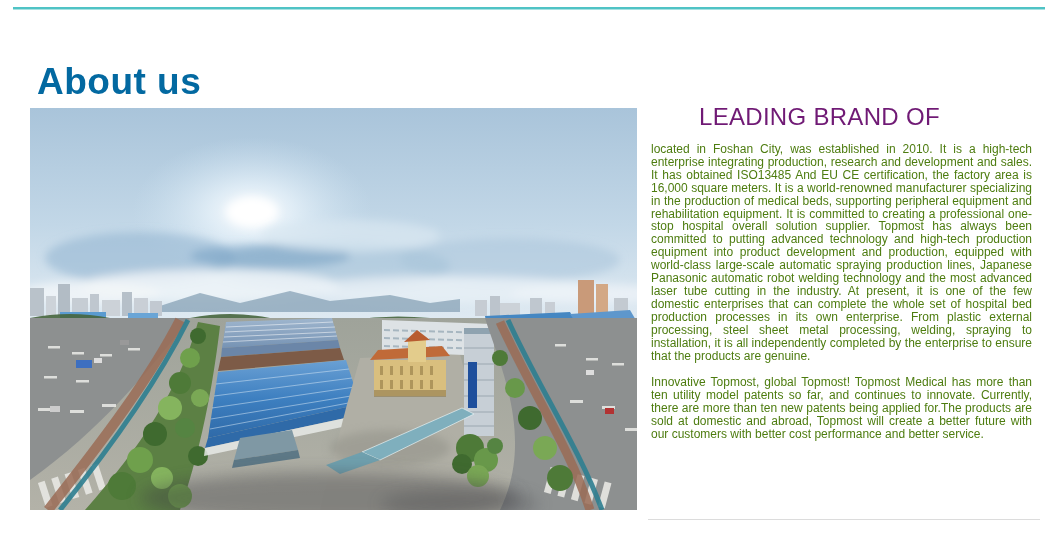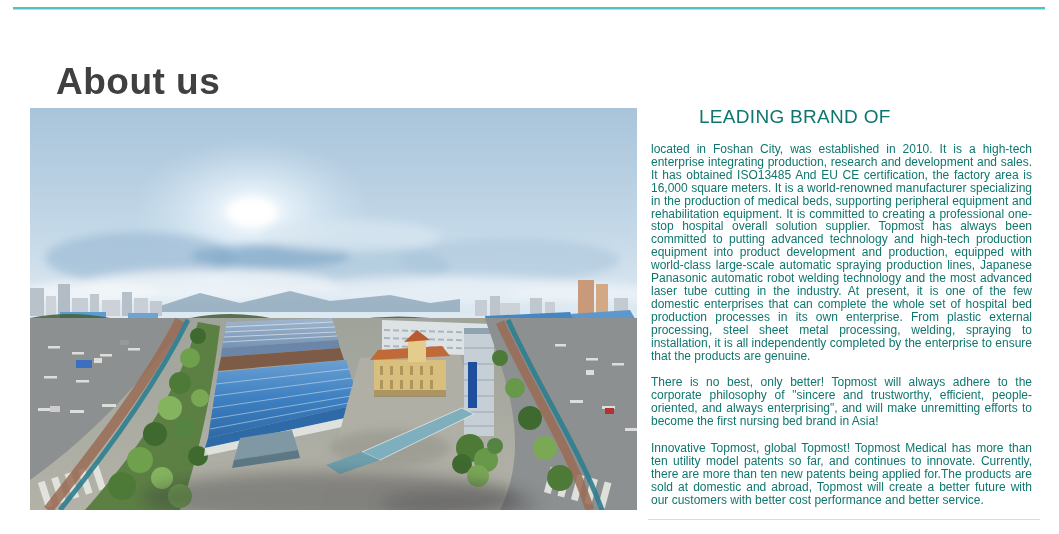--- a/index.html
+++ b/index.html
@@ -5,39 +5,39 @@
   html,body{margin:0;padding:0;}
   body{
     width:1059px;height:534px;position:relative;background:#ffffff;
     font-family:"Liberation Sans", sans-serif;overflow:hidden;
   }
   .top-accent-line{
     position:absolute;left:13px;top:7px;width:1032px;height:2px;
     background:#4fc3c5;border-bottom:1px solid #a8e2e2;
   }
   .page-title{
-    position:absolute;left:56px;top:36px;
-    font-size:37px;font-weight:700;color:#404040;letter-spacing:0.5px;
+    position:absolute;left:37px;top:36px;
+    font-size:37px;font-weight:700;color:#0369a1;letter-spacing:0.5px;
   }
   .panorama{
     position:absolute;left:30px;top:108px;width:607px;height:402px;
     overflow:hidden;background:#b9cfe2;
   }
   .panorama svg{display:block;width:100%;height:100%;}
   .right-col{
     position:absolute;left:651px;top:104px;width:381px;
   }
   .section-heading{
     padding-left:48px;margin:0 0 11px 0;
-    font-size:19px;line-height:25px;font-weight:500;
-    color:#0f766e;letter-spacing:0.3px;
+    font-size:24px;line-height:25px;font-weight:500;
+    color:#701a75;letter-spacing:0.3px;
   }
   .body-copy p{
     margin:14px 0 13px 0;
-    font-size:12px;line-height:12.9px;color:#0f766e;
+    font-size:12px;line-height:12.9px;color:#4d7c0f;
     text-align:justify;
   }
   .body-copy p:last-child{margin-bottom:0;}
   .bottom-hairline{
     position:absolute;left:648px;top:519px;width:392px;height:1px;
     background:#dcdcdc;
   }
 </style>
 </head>
 <body>
@@ -271,18 +271,17 @@
     <ellipse cx="430" cy="396" rx="80" ry="14" fill="#3c3c42" opacity="0.28" filter="url(#blur8)"></ellipse>
   </svg>
 </div>
 
 <div class="right-col">
   <h2 class="section-heading">
     <span>LEADING BRAND OF</span><br>
   </h2>
   <div class="body-copy">
     <p>located in Foshan City, was established in 2010.  It is a high-tech enterprise integrating production, research and development and sales. It has obtained ISO13485 And EU CE certification, the  factory area is 16,000 square meters. It is a world-renowned manufacturer specializing in the production of medical beds, supporting peripheral equipment and rehabilitation equipment. It is committed to creating a professional one-stop hospital overall solution supplier. Topmost has always been committed to putting advanced technology and high-tech production equipment into product development and production, equipped with world-class large-scale automatic spraying production lines, Japanese Panasonic automatic robot welding technology and the most advanced laser tube cutting in the industry. At present, it is one of the few domestic enterprises that can complete the whole set of hospital bed production processes in its own enterprise. From plastic external processing, steel sheet metal processing, welding, spraying to installation, it is all independently completed by the enterprise to ensure that the products are genuine.</p>
-    <p>There is no best, only better! Topmost will always adhere to the corporate philosophy of "sincere and trustworthy, efficient, people-oriented, and always enterprising", and will make unremitting efforts to become the first nursing bed brand in Asia!</p>
     <p>Innovative Topmost, global Topmost! Topmost Medical has more than ten utility model patents so far, and continues to innovate. Currently, there are more than ten new patents being applied for.The products are sold at domestic  and abroad, Topmost will create a better future with our customers with better cost performance and better service.</p>
   </div>
 </div>
 
 <div class="bottom-hairline"></div>
 
 </body></html>

